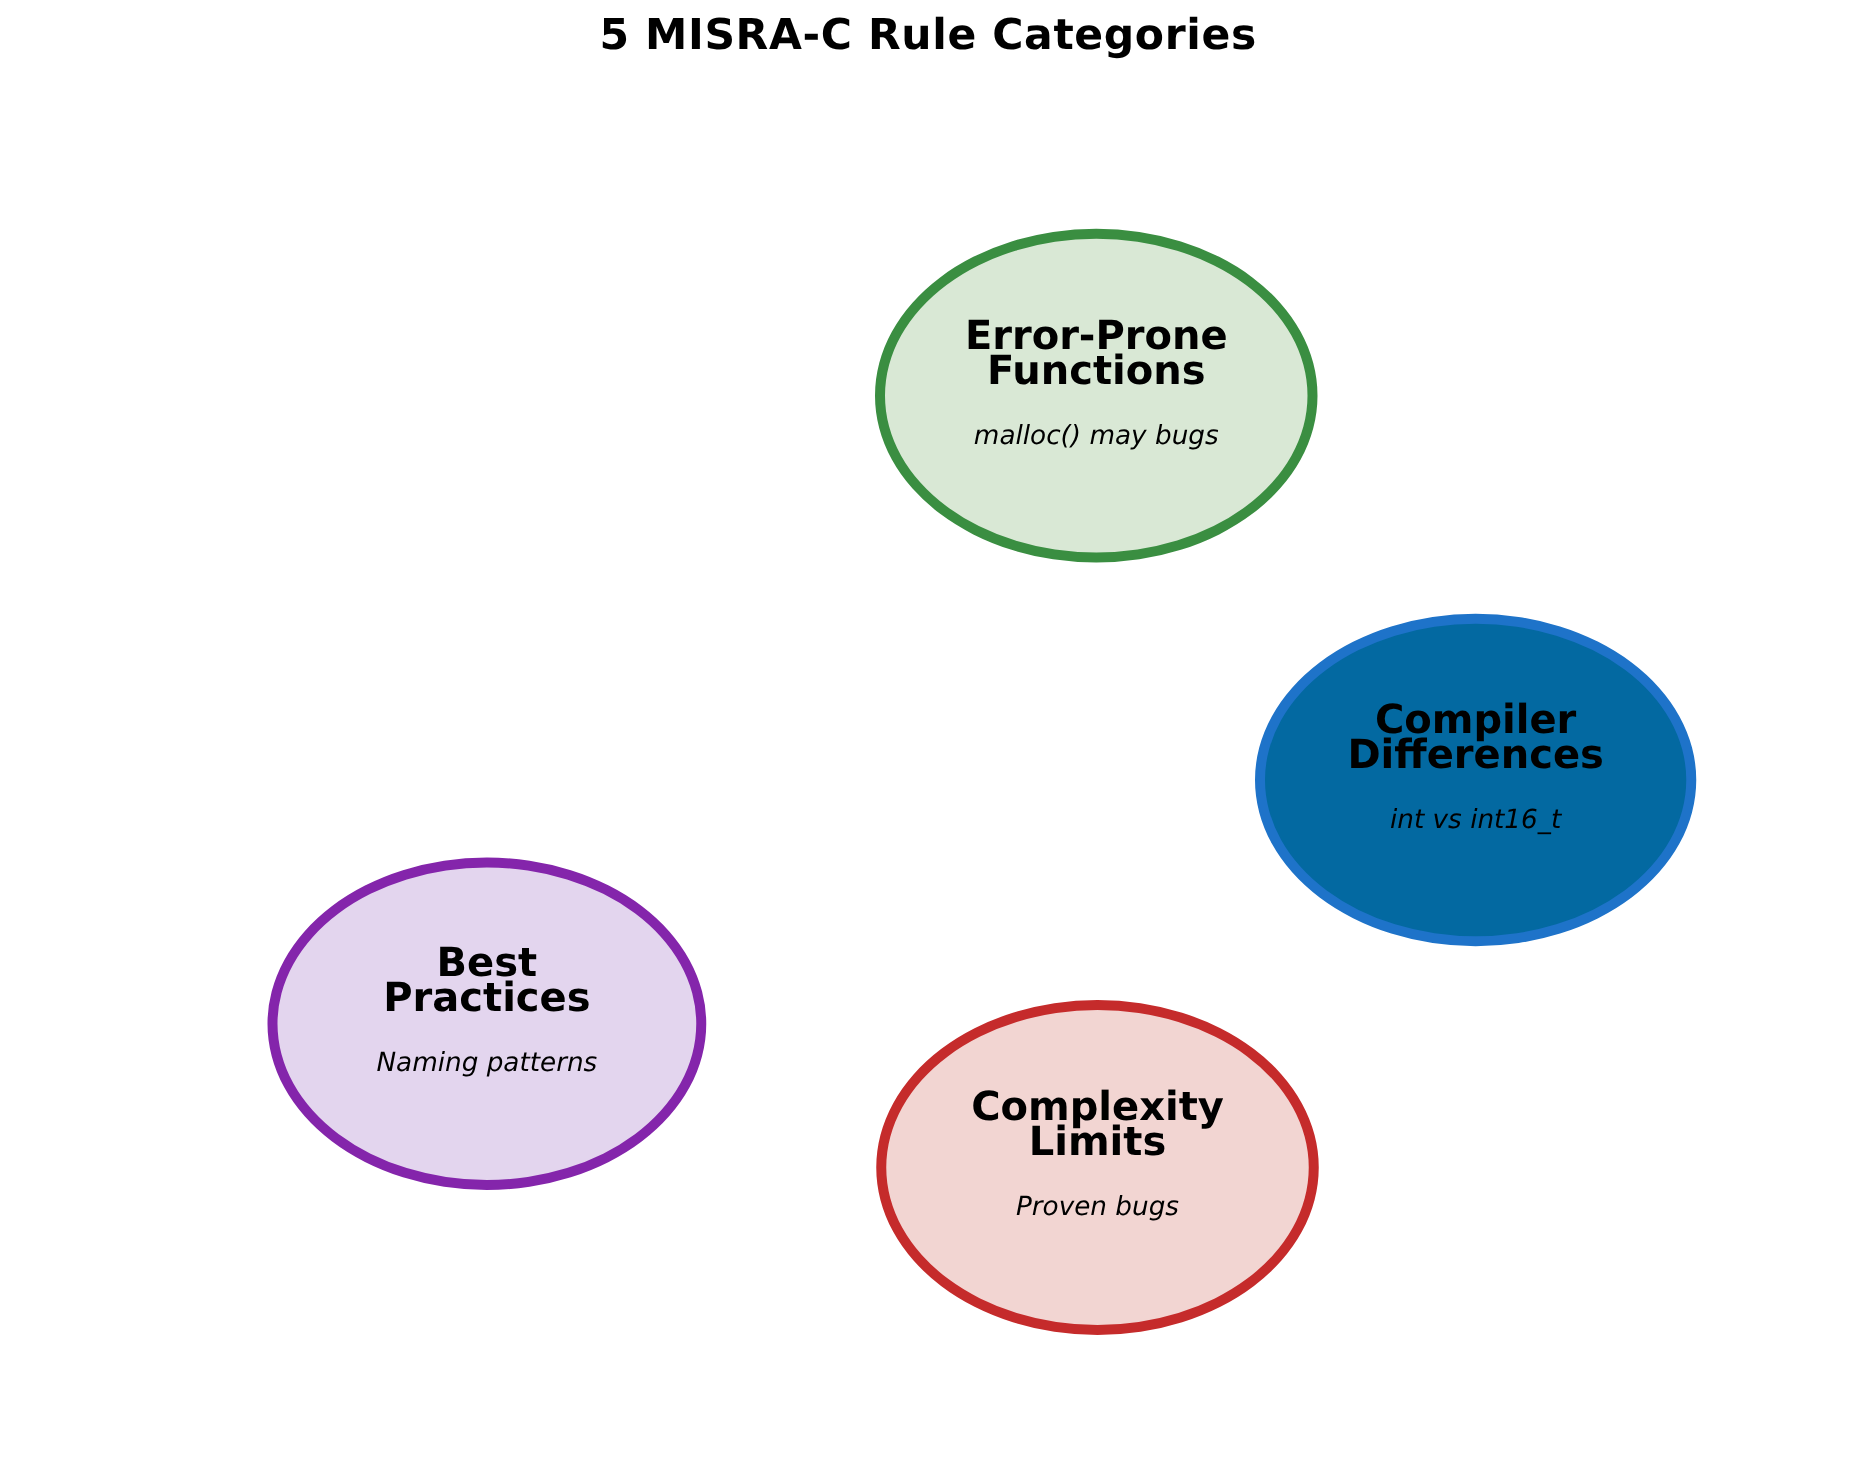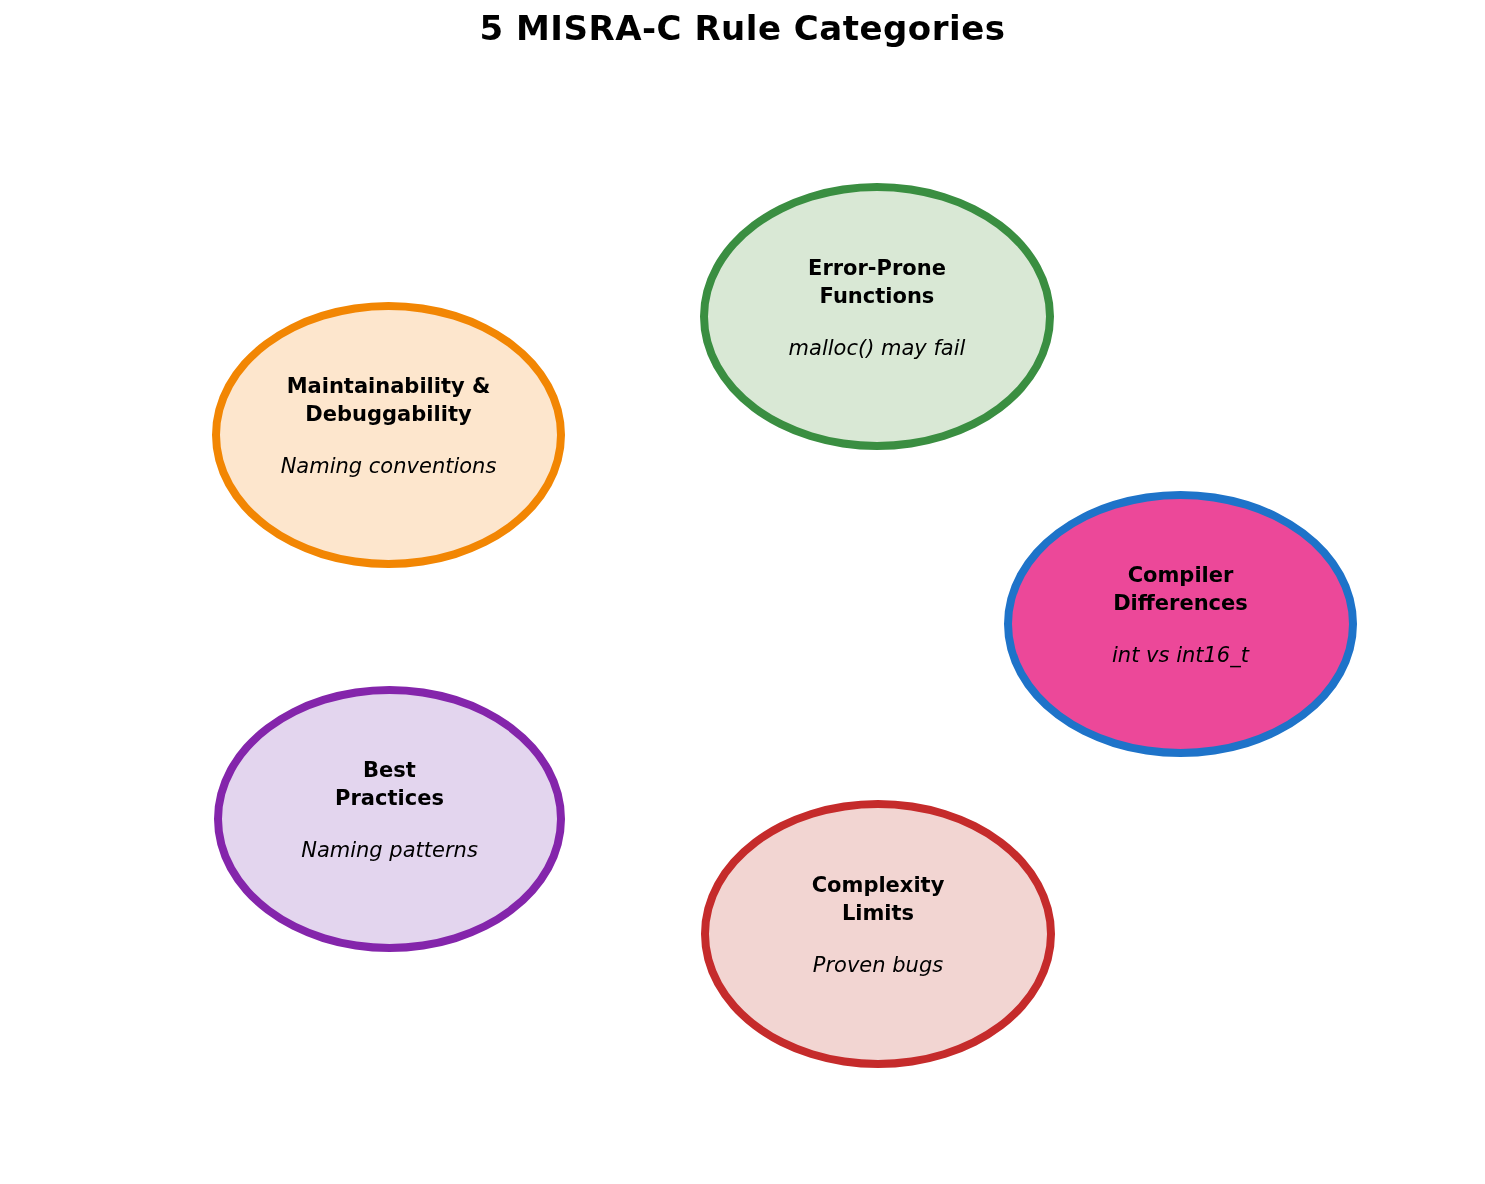--- a/index.html
+++ b/index.html
@@ -38,21 +38,21 @@
     justify-content: center;
     text-align: center;
   }
   .node-inner {
     transform: translateY(-10px);
     display: flex;
     flex-direction: column;
     align-items: center;
   }
   .node-title {
-    font-size: 21px;
+    font-size: 32px;
     line-height: 28px;
     font-weight: bold;
     color: #000000;
     white-space: nowrap;
   }
   .node-subtitle {
     margin-top: 26px;
     font-size: 21px;
     font-style: italic;
     color: #000000;
@@ -71,35 +71,26 @@
 <div class="canvas">
 
   <div class="diagram-title">5 MISRA-C Rule Categories</div>
 
   <div class="node node-error-prone" style="background: rgb(217, 232, 213); border-color: rgb(58, 142, 65);">
     <div class="node-inner">
       <div class="node-title">
         <div>Error-Prone</div>
         <div>Functions</div>
       </div>
-      <div class="node-subtitle">malloc() may fail</div>
+      <div class="node-subtitle">malloc() may bugs</div>
     </div>
   </div>
 
-  <div class="node node-maintain" style="background: rgb(253, 230, 205); border-color: rgb(242, 134, 3);">
-    <div class="node-inner">
-      <div class="node-title">
-        <div>Maintainability &amp;</div>
-        <div>Debuggability</div>
-      </div>
-      <div class="node-subtitle">Naming conventions</div>
-    </div>
-  </div>
 
-  <div class="node node-compiler" style="background: #ec4899; border-color: rgb(30, 115, 201);">
+  <div class="node node-compiler" style="background: #0369a1; border-color: rgb(30, 115, 201);">
     <div class="node-inner">
       <div class="node-title">
         <div>Compiler</div>
         <div>Differences</div>
       </div>
       <div class="node-subtitle">int vs int16_t</div>
     </div>
   </div>
 
   <div class="node node-best" style="background: rgb(227, 213, 238); border-color: rgb(132, 37, 171);">

